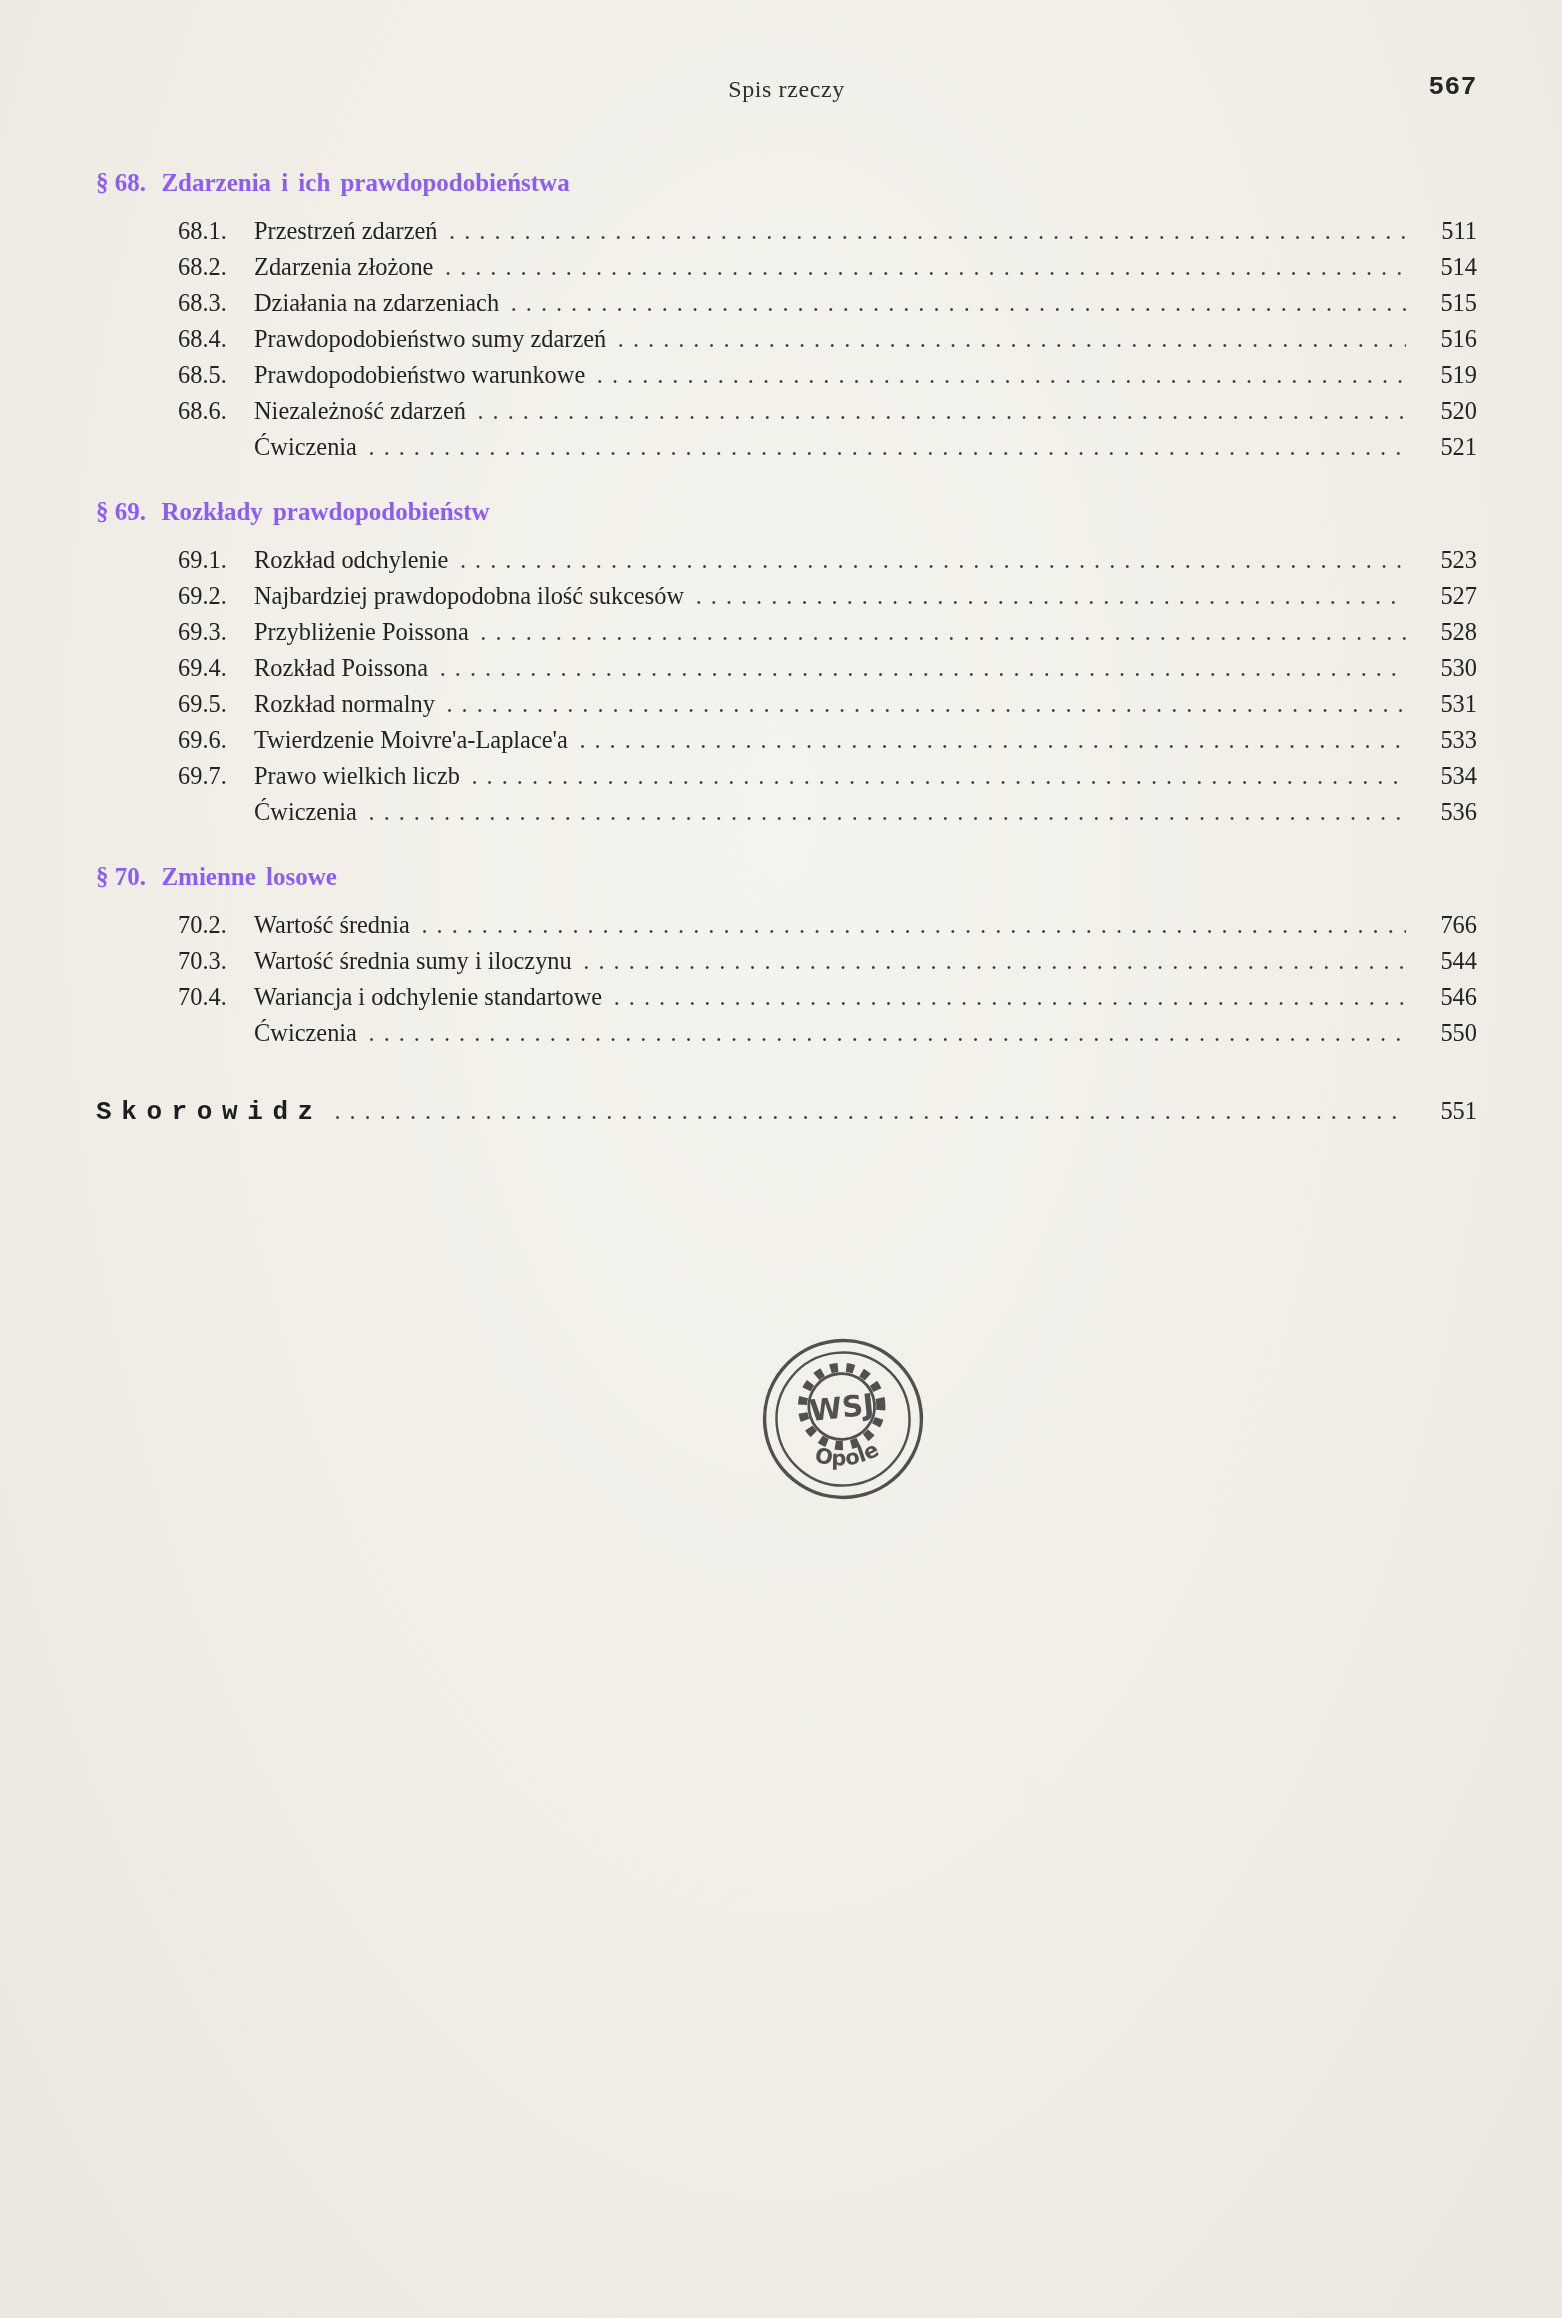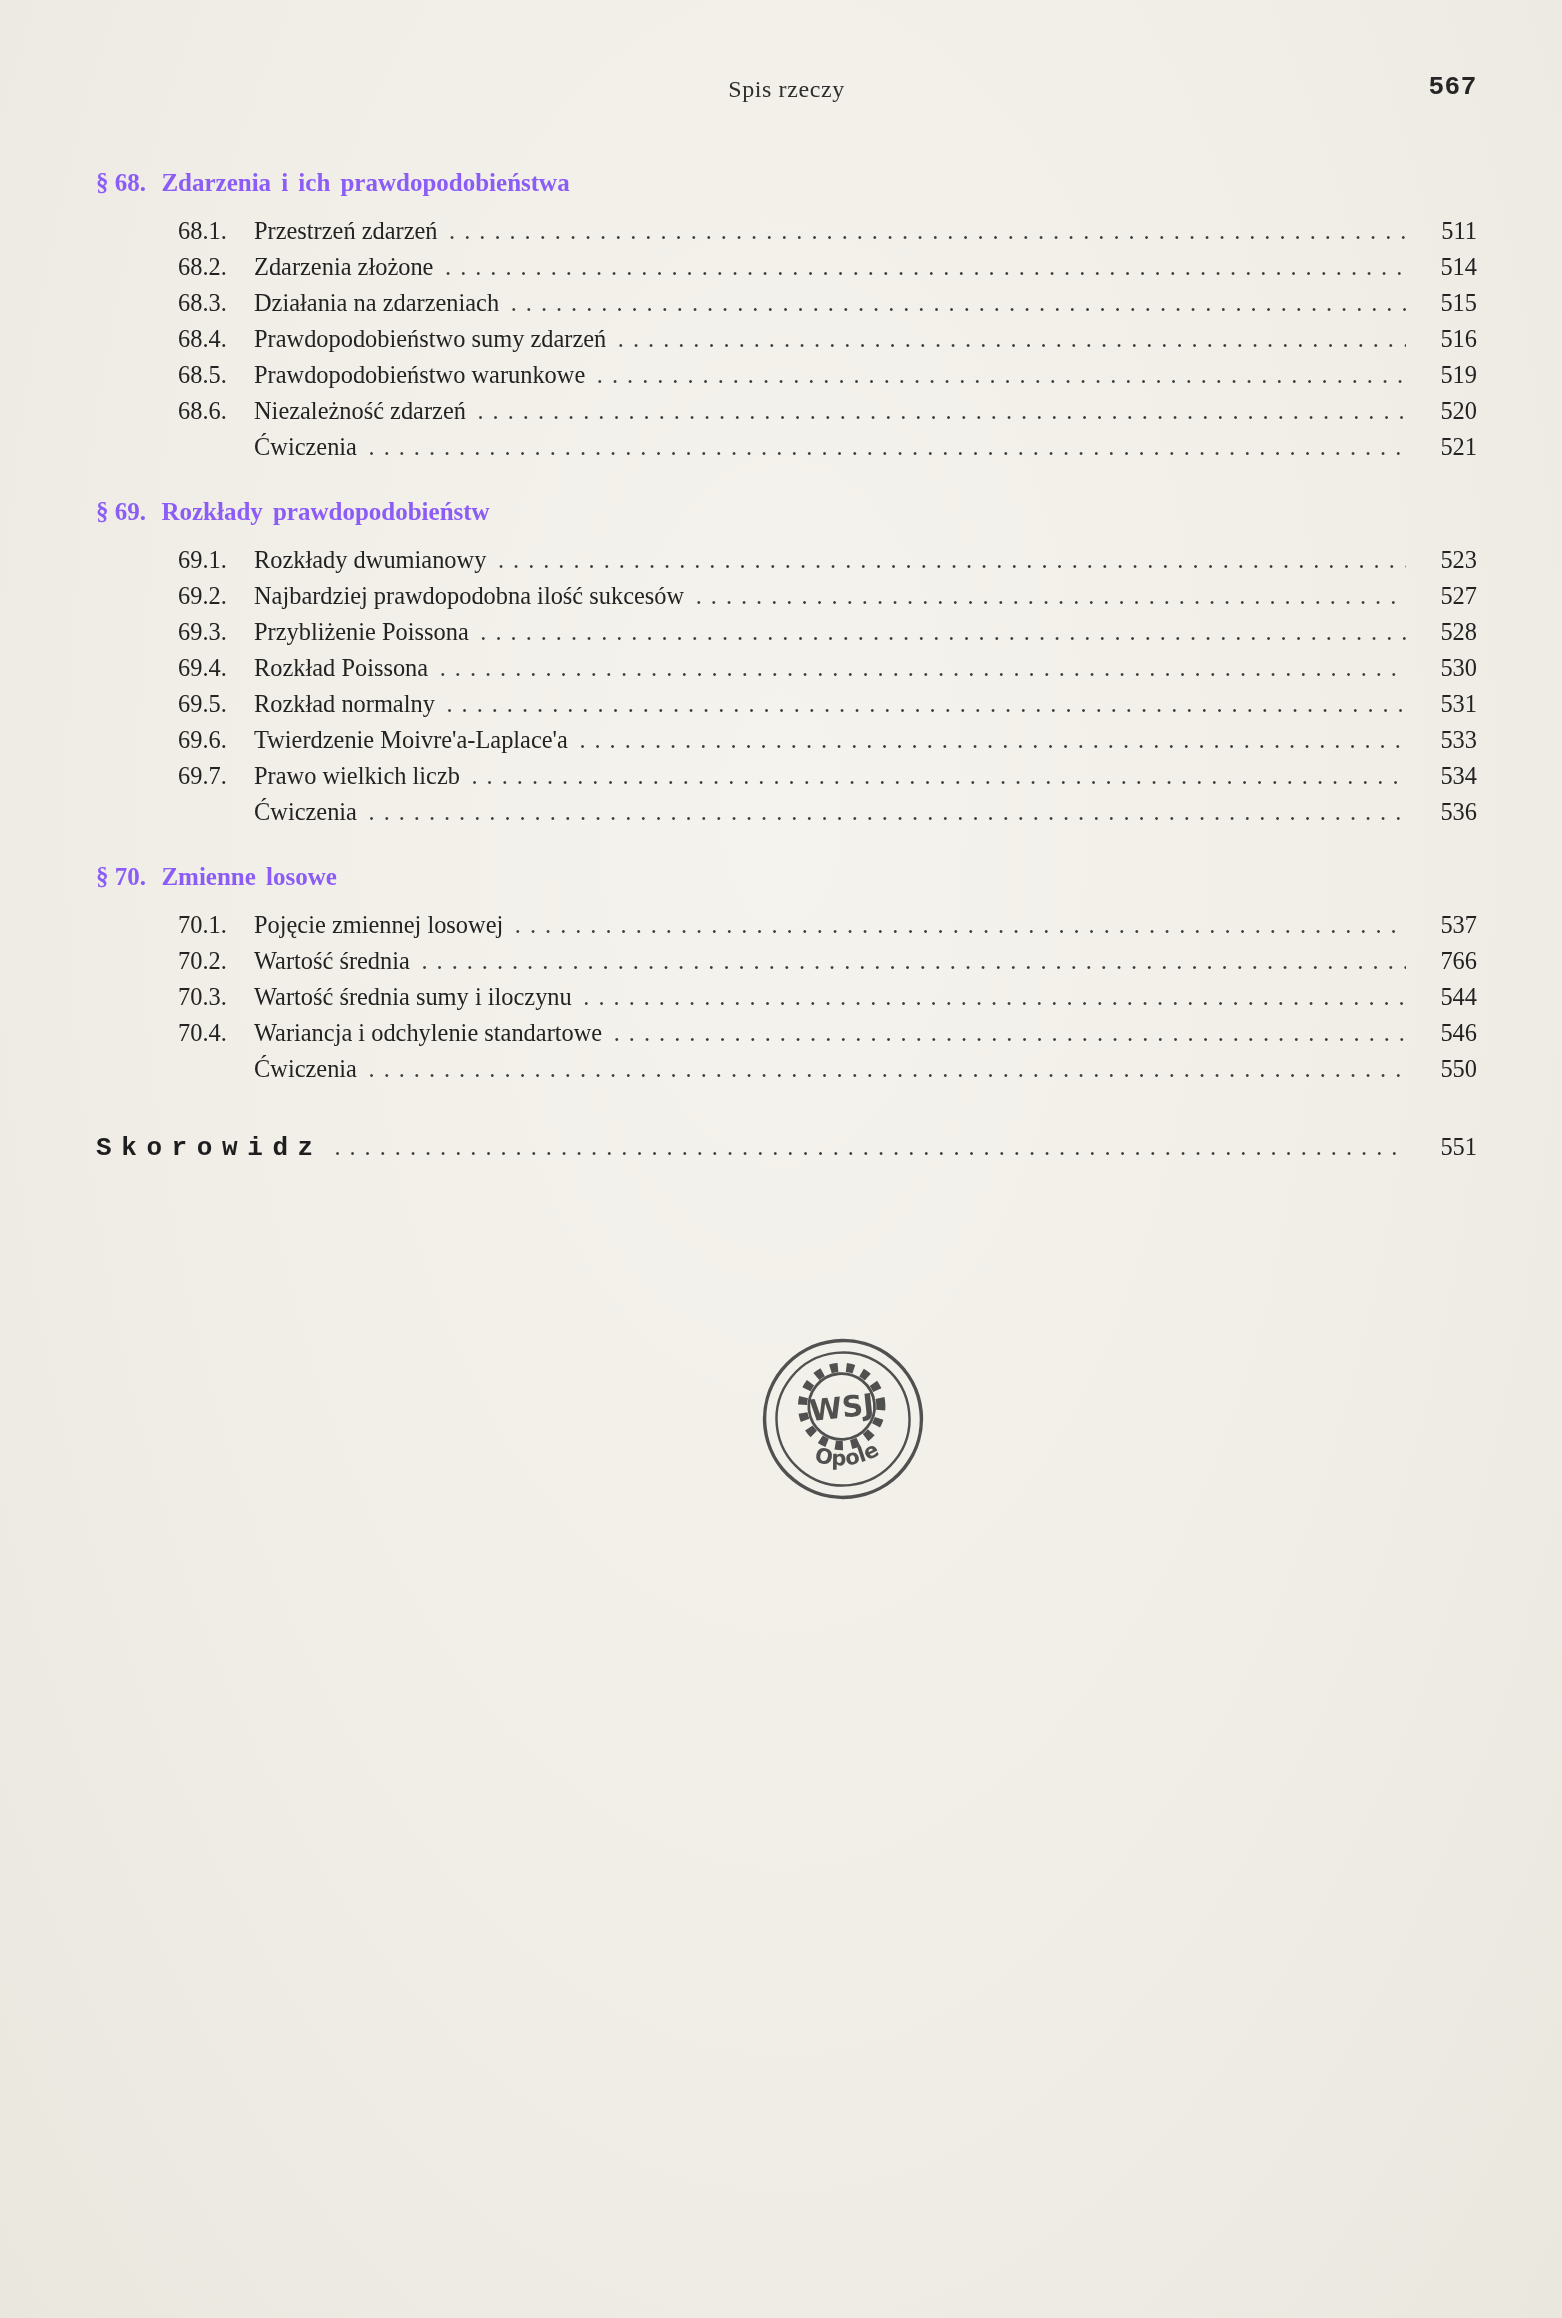--- a/index.html
+++ b/index.html
@@ -122,21 +122,21 @@
             <span class="dots"></span>
             <span class="pg">521</span>
           </div>
         </div>
       </section>
       <section class="toc-section">
         <div class="sec-heading"><span class="sec-num">§ 69.</span><span class="sec-title">Rozkłady prawdopodobieństw</span></div>
         <div class="entries">
           <div class="toc-row">
             <span class="num">69.1.</span>
-            <span class="title">Rozkłady dwumianowy</span>
+            <span class="title">Rozkład odchylenie</span>
             <span class="dots"></span>
             <span class="pg">523</span>
           </div>
           <div class="toc-row">
             <span class="num">69.2.</span>
             <span class="title">Najbardziej prawdopodobna ilość sukcesów</span>
             <span class="dots"></span>
             <span class="pg">527</span>
           </div>
           <div class="toc-row">
@@ -173,26 +173,20 @@
             <span class="num"></span>
             <span class="title">Ćwiczenia</span>
             <span class="dots"></span>
             <span class="pg">536</span>
           </div>
         </div>
       </section>
       <section class="toc-section">
         <div class="sec-heading"><span class="sec-num">§ 70.</span><span class="sec-title">Zmienne losowe</span></div>
         <div class="entries">
-          <div class="toc-row">
-            <span class="num">70.1.</span>
-            <span class="title">Pojęcie zmiennej losowej</span>
-            <span class="dots"></span>
-            <span class="pg">537</span>
-          </div>
           <div class="toc-row">
             <span class="num">70.2.</span>
             <span class="title">Wartość średnia</span>
             <span class="dots"></span>
             <span class="pg">766</span>
           </div>
           <div class="toc-row">
             <span class="num">70.3.</span>
             <span class="title">Wartość średnia sumy i iloczynu</span>
             <span class="dots"></span>

